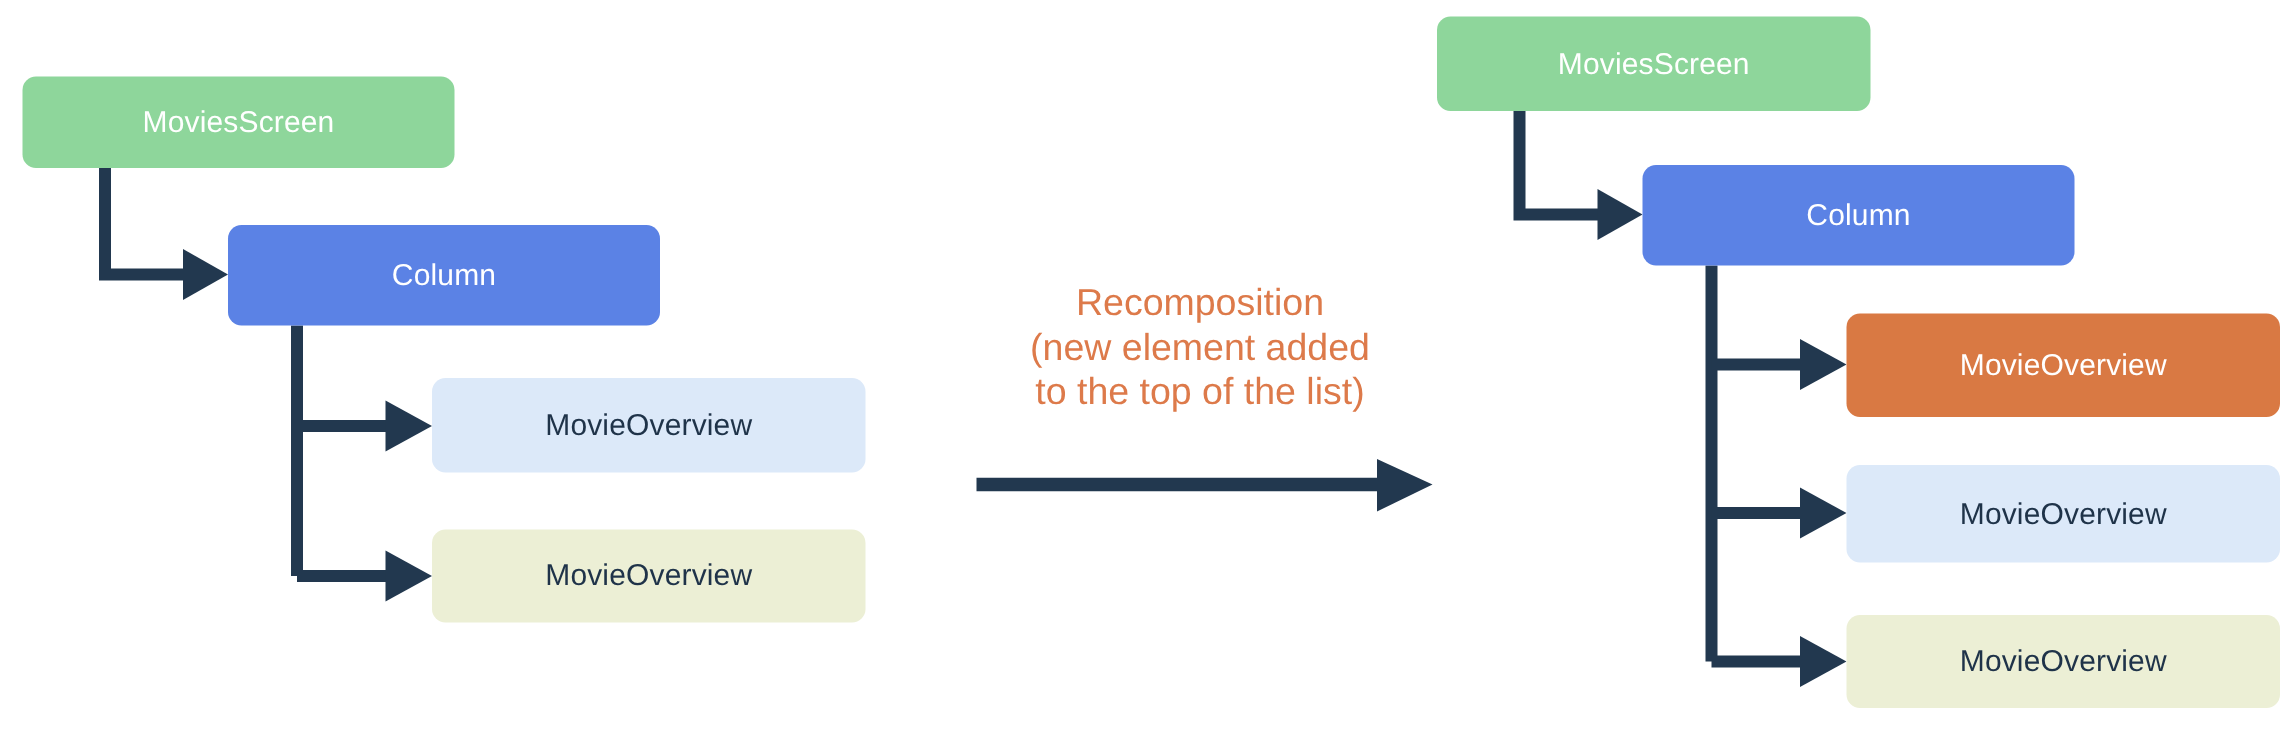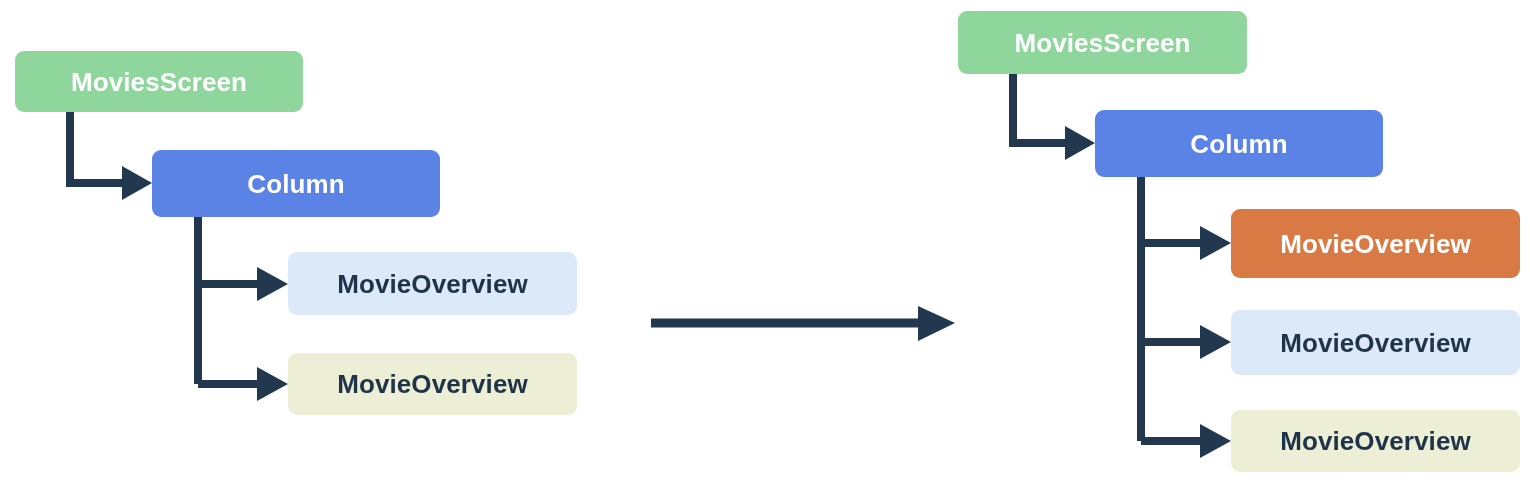--- a/index.html
+++ b/index.html
@@ -18,26 +18,25 @@
     overflow: hidden;
   }
   .node {
     position: absolute;
     box-sizing: border-box;
     border-radius: 9px;
     display: flex;
     align-items: center;
     justify-content: center;
     text-align: center;
-    font-size: 26px;
+    font-size: 20px;
     letter-spacing: 0.1px;
     line-height: 1;
     white-space: nowrap;
     font-family: "Liberation Sans", sans-serif;
-    font-weight: bold;
   }
   .connectors {
     position: absolute;
     left: 0;
     top: 0;
     width: 1530px;
     height: 486px;
     pointer-events: none;
   }
   .transition-label {
@@ -91,20 +90,23 @@
   </svg>
 
   <div class="node" style="left:15px; top:51px; width:288px; height:61px; background:#8ed69b; color:#ffffff;">MoviesScreen</div>
 
   <div class="node" style="left:152px; top:150px; width:288px; height:67px; background:#5b82e5; color:#ffffff;">Column</div>
 
   <div class="node" style="left:288px; top:252px; width:289px; height:63px; background:#dce9f9; color:#1f3349;">MovieOverview</div>
 
   <div class="node" style="left:288px; top:353px; width:289px; height:62px; background:#ecefd5; color:#1f3349;">MovieOverview</div>
 
+  <div class="transition-label" style="left:630px; top:188px; width:340px; color:#dd7a4a;">Recomposition
+(new element added
+to the top of the list)</div>
 
   <div class="node" style="left:958px; top:11px; width:289px; height:63px; background:#8ed69b; color:#ffffff;">MoviesScreen</div>
 
   <div class="node" style="left:1095px; top:110px; width:288px; height:67px; background:#5b82e5; color:#ffffff;">Column</div>
 
   <div class="node" style="left:1231px; top:209px; width:289px; height:69px; background:#d97943; color:#ffffff;">MovieOverview</div>
 
   <div class="node" style="left:1231px; top:310px; width:289px; height:65px; background:#dce9f9; color:#1f3349;">MovieOverview</div>
 
   <div class="node" style="left:1231px; top:410px; width:289px; height:62px; background:#ecefd5; color:#1f3349;">MovieOverview</div>

